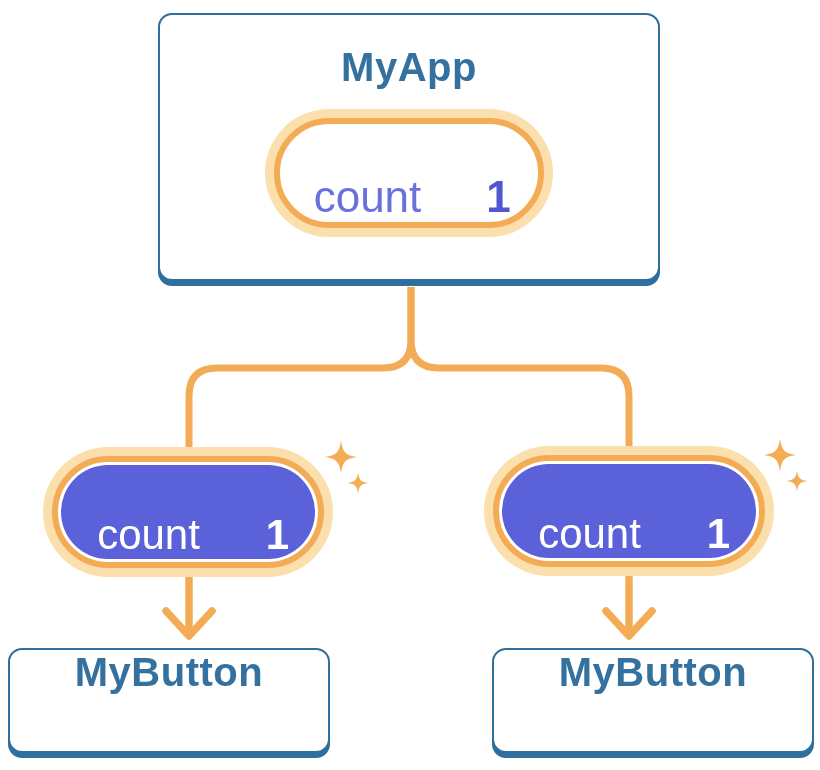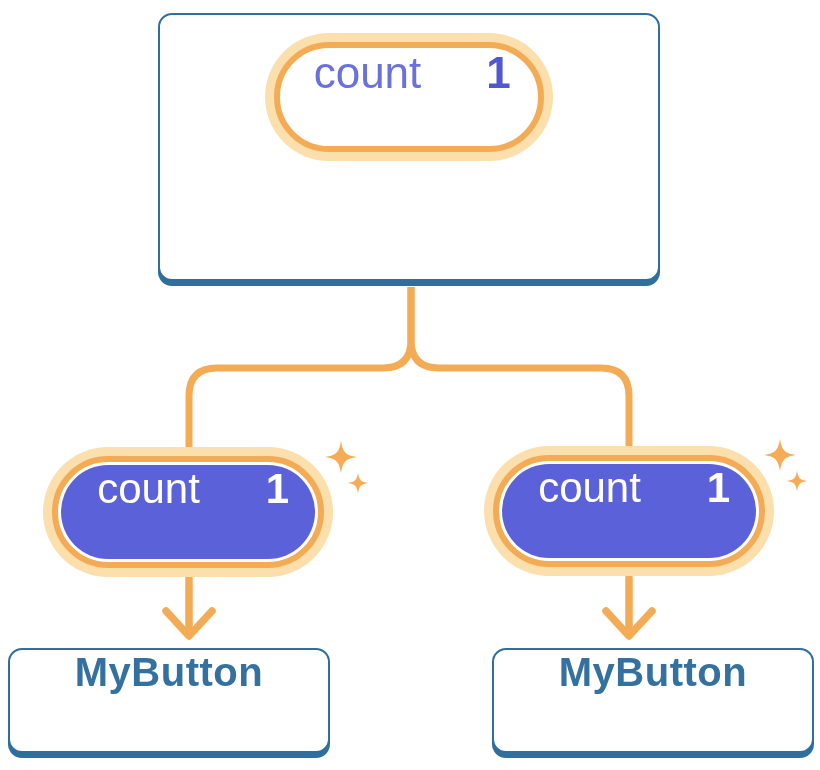--- a/index.html
+++ b/index.html
@@ -76,21 +76,21 @@
     height: 100%;
     border: 6px solid var(--pill-ring, #F3AC55);
     border-radius: 999px;
     background: #ffffff;
   }
   .pill-content {
     display: flex;
     height: 100%;
     border-radius: 999px;
     overflow: hidden;
-    align-items: flex-start;
+    align-items: flex-end;
   }
   .cell {
     display: flex; align-items: center; justify-content: center;
     user-select: none;
   }
   .cell-name  { width: 175px; }
   .cell-value { flex: 1; }
 
   
   .pill-light { width: 288px; height: 128px; margin-top: 18px; }
@@ -129,20 +129,21 @@
 
     <use href="#sparkle4" class="sparkle" transform="translate(562,121) scale(18)"></use>
     <use href="#sparkle4" class="sparkle" transform="translate(579,146) scale(11.5)"></use>
     <use href="#sparkle4" class="sparkle" transform="translate(341,457) scale(16.5)"></use>
     <use href="#sparkle4" class="sparkle" transform="translate(358,483) scale(10.5)"></use>
     <use href="#sparkle4" class="sparkle" transform="translate(780,455) scale(16.5)"></use>
     <use href="#sparkle4" class="sparkle" transform="translate(797,481) scale(10.5)"></use>
   </svg>
 
   <div class="card root-card">
+    <div class="card-title">MyApp</div>
     <div class="pill pill-light">
       <div class="pill-inner">
         <div class="pill-content">
           <span class="cell cell-name">count</span>
           <span class="divider"></span>
           <span class="cell cell-value">1</span>
         </div>
       </div>
     </div>
   </div>

